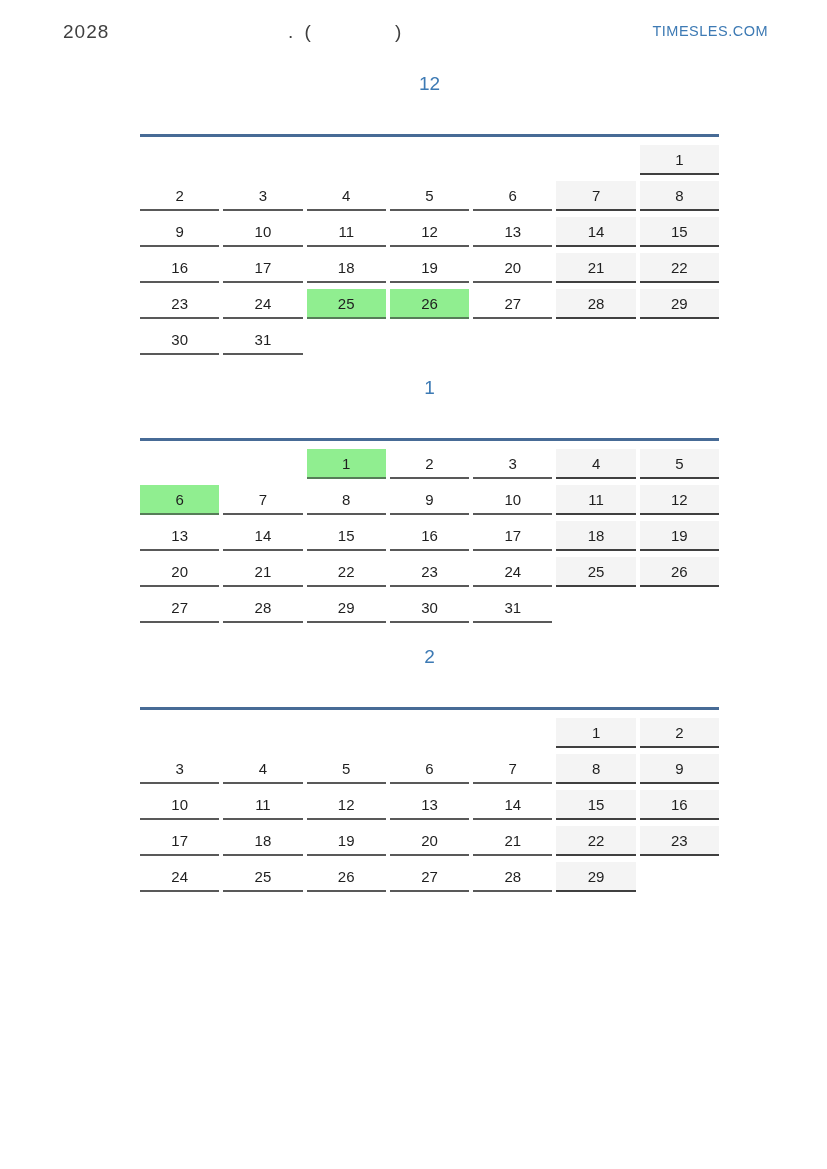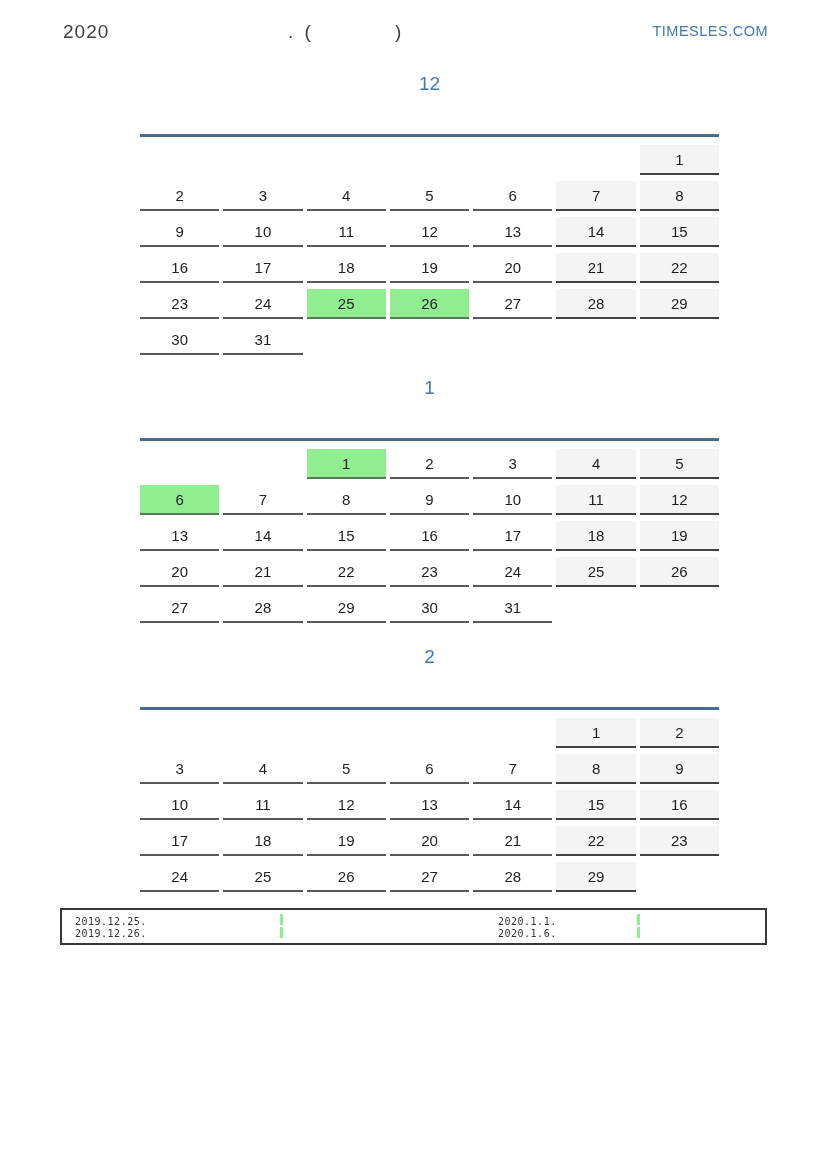--- a/index.html
+++ b/index.html
@@ -32,21 +32,21 @@
   
   .legend{position:absolute;left:60px;top:908px;width:703px;height:33px;border:2px solid #383838;background:#ffffff;}
   .ld{position:absolute;font-family:"DejaVu Sans Mono",monospace;font-size:10px;color:#323232;letter-spacing:0.5px;white-space:nowrap;}
   .bar{position:absolute;width:3px;height:11px;background:#90ee90;}
 </style>
 </head>
 <body>
 
 <div class="page">
 
-  <span class="hdr-year">2020</span>
+  <span class="hdr-year">2028</span>
   <span class="hdr-mid">. (</span>
   <span class="hdr-close">)</span>
   <a href="#" class="site">TIMESLES.COM</a>
 
   <div class="month month-dec">
     <div class="month-label">12</div>
     <div class="grid">
         <div class="cell empty"></div>
         <div class="cell empty"></div>
         <div class="cell empty"></div>
@@ -167,24 +167,14 @@
         <div class="cell">24</div>
         <div class="cell">25</div>
         <div class="cell">26</div>
         <div class="cell">27</div>
         <div class="cell">28</div>
         <div class="cell weekend">29</div>
         <div class="cell empty"></div>
       </div>
   </div>
 
-  <div class="legend">
-    <span class="ld" style="left:13px;top:6px">2019.12.25.</span>
-    <span class="ld" style="left:13px;top:18px">2019.12.26.</span>
-    <span class="bar" style="left:218px;top:4px"></span>
-    <span class="bar" style="left:218px;top:17px"></span>
-    <span class="ld" style="left:436px;top:6px">2020.1.1.</span>
-    <span class="ld" style="left:436px;top:18px">2020.1.6.</span>
-    <span class="bar" style="left:575px;top:4px"></span>
-    <span class="bar" style="left:575px;top:17px"></span>
-  </div>
 
 </div>
 
 </body></html>

